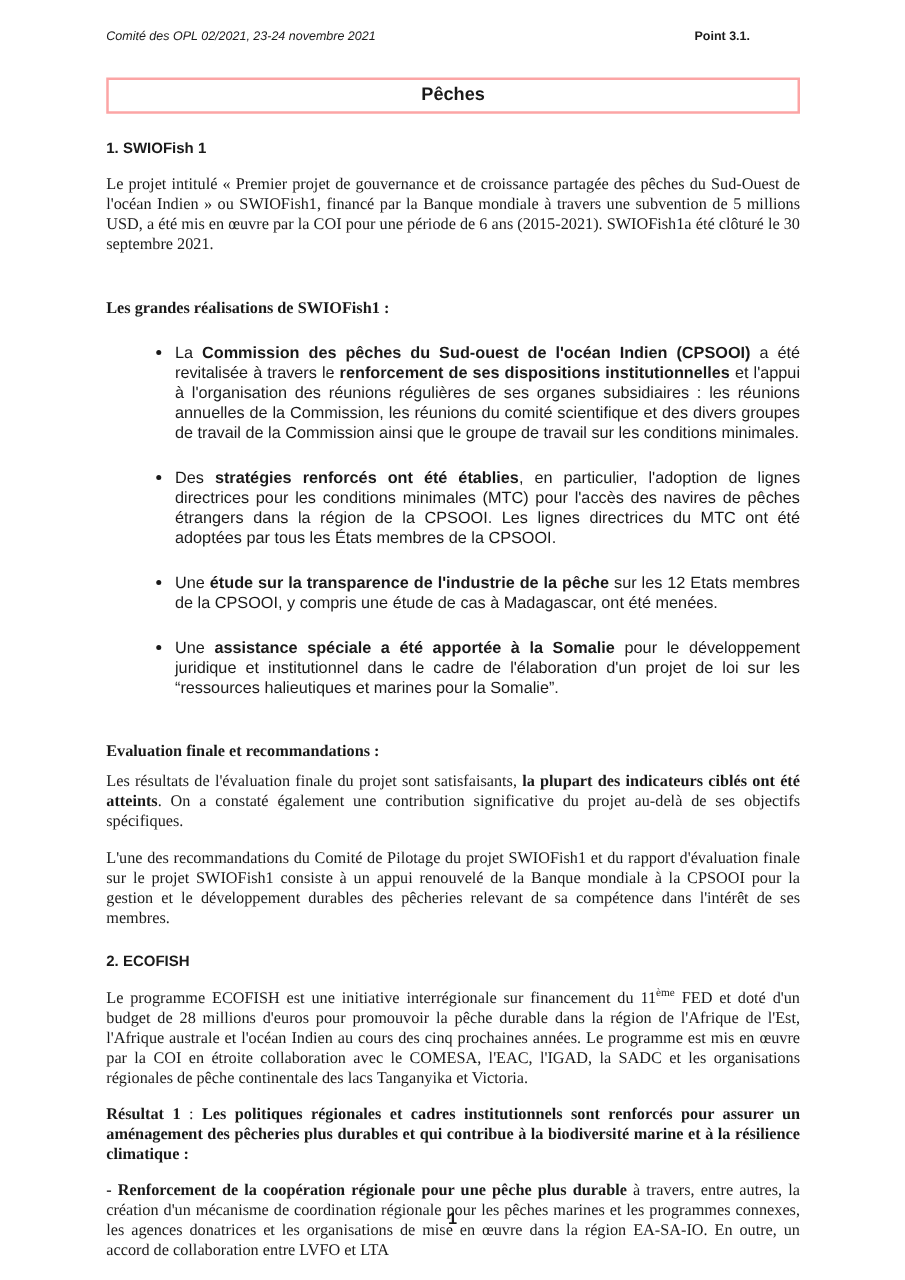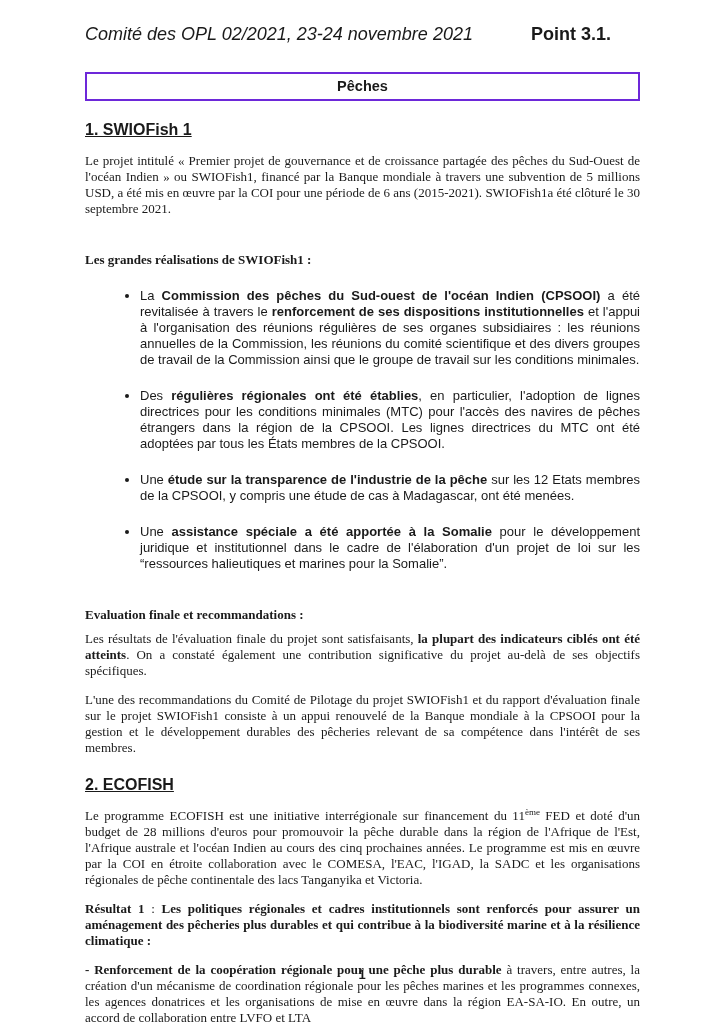--- a/index.html
+++ b/index.html
@@ -10,34 +10,34 @@
     color: #1a1a1a;
     position: relative;
   }
   .page {
     position: absolute; inset: 0;
     box-sizing: border-box;
     padding: 24px 84px 0 85px;
   }
   .hdr {
     display: flex; justify-content: space-between; align-items: flex-end;
-    font-size: 18px;
+    font-size: 10px;
   }
   .hdr-left { font-style: italic; }
-  .hdr-right { font-weight: bold; margin-right: 29px; }
+  .hdr-right { font-weight: bold; margin-right: 40px; }
   .title-box {
     margin-top: 27px;
-    border: 2px solid #6d28d9;
+    border: 2px solid #fca5a5;
     text-align: center;
     font-weight: bold;
     font-size: 14.5px;
     padding: 4px 0 5px 0;
   }
   .sec {
-    font-size: 16px; font-weight: bold; text-decoration: underline;
+    font-size: 12px; font-weight: bold; 
     margin: 20px 0 14px 0;
   }
   .sec2 { }
   p {
     font-size: 13px; line-height: 16px; text-align: justify;
     margin: 0 0 13px 0;
     font-family: Liberation Serif, serif;
   }
   p.bold { font-weight: bold; }
   p.label { margin-bottom: 8px; margin-top: 35px; }
@@ -65,21 +65,21 @@
   </div>
 
   <div class="sec">1. SWIOFish 1</div>
 
   <p><span>Le projet intitulé « Premier projet de gouvernance et de croissance partagée des pêches du Sud-Ouest de l'océan Indien » ou SWIOFish1, financé par la Banque mondiale à travers une subvention de 5 millions USD, a été mis en œuvre par la COI pour une période de 6 ans (2015-2021).  SWIOFish1a été clôturé le 30 septembre 2021.</span></p>
 
   <p class="bold label">Les grandes réalisations de SWIOFish1 :</p>
 
   <ul>
     <li><span>La </span><span class="b">Commission des pêches du Sud-ouest de l'océan Indien (CPSOOI)</span><span> a été revitalisée à travers le </span><span class="b">renforcement de ses dispositions institutionnelles</span><span> et l'appui à l'organisation des réunions régulières de ses organes subsidiaires : les réunions annuelles de la Commission, les réunions du comité scientifique et des divers groupes de travail de la Commission ainsi que le groupe de travail sur les conditions minimales.</span></li>
-    <li><span>Des </span><span class="b">régulières régionales ont été établies</span><span>, en particulier, l'adoption de lignes directrices pour les conditions minimales (MTC) pour l'accès des navires de pêches étrangers dans la région de la CPSOOI. Les lignes directrices du MTC ont été adoptées par tous les États membres de la CPSOOI.</span></li>
+    <li><span>Des </span><span class="b">stratégies renforcés ont été établies</span><span>, en particulier, l'adoption de lignes directrices pour les conditions minimales (MTC) pour l'accès des navires de pêches étrangers dans la région de la CPSOOI. Les lignes directrices du MTC ont été adoptées par tous les États membres de la CPSOOI.</span></li>
     <li><span>Une </span><span class="b">étude sur la transparence de l'industrie de la pêche</span><span> sur les 12 Etats membres de la CPSOOI, y compris une étude de cas à Madagascar, ont été menées.</span></li>
     <li><span>Une </span><span class="b">assistance spéciale a été apportée à la Somalie</span><span> pour le développement juridique et institutionnel dans le cadre de l'élaboration d'un projet de loi sur les “ressources halieutiques et marines pour la Somalie”.</span></li>
   </ul>
 
   <p class="bold label">Evaluation finale et recommandations :</p>
 
   <p><span>Les résultats de l'évaluation finale du projet sont satisfaisants, </span><span class="b">la plupart des indicateurs ciblés ont été atteints</span><span>. On a constaté également une contribution significative du projet au-delà de ses objectifs spécifiques.</span></p>
 
   <p><span>L'une des recommandations du Comité de Pilotage du projet SWIOFish1 et du rapport d'évaluation finale sur le projet SWIOFish1 consiste à un appui renouvelé de la Banque mondiale à la CPSOOI pour la gestion et le développement durables des pêcheries relevant de sa compétence dans l'intérêt de ses membres.</span></p>
 

